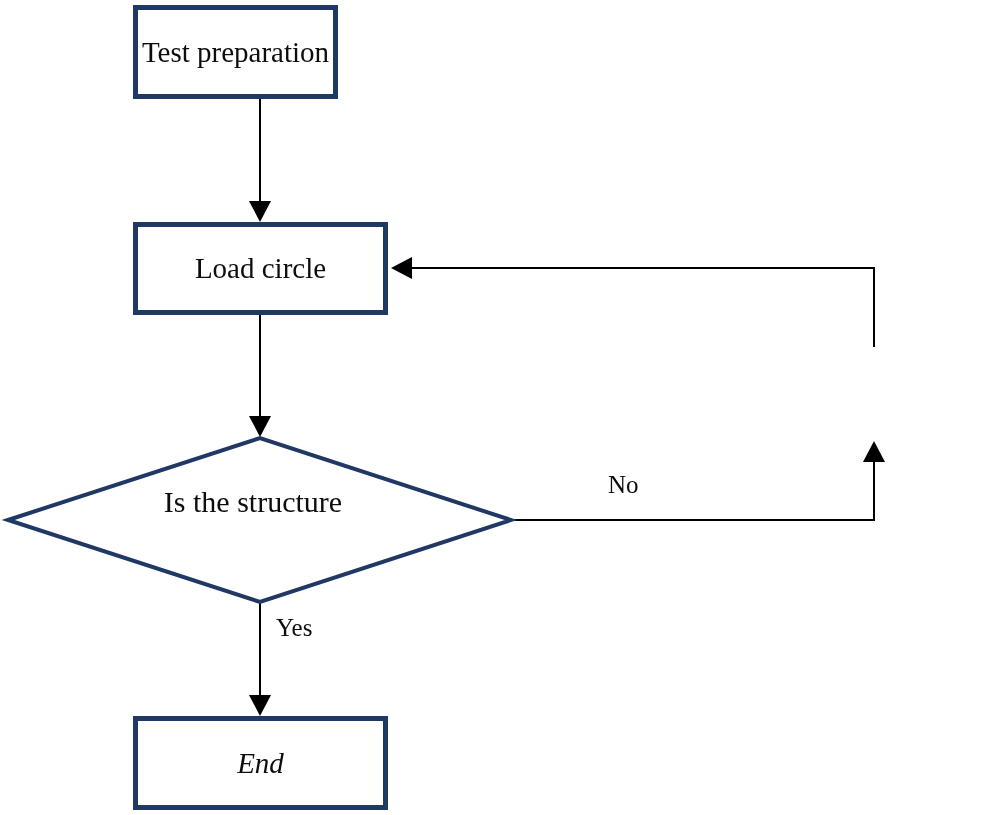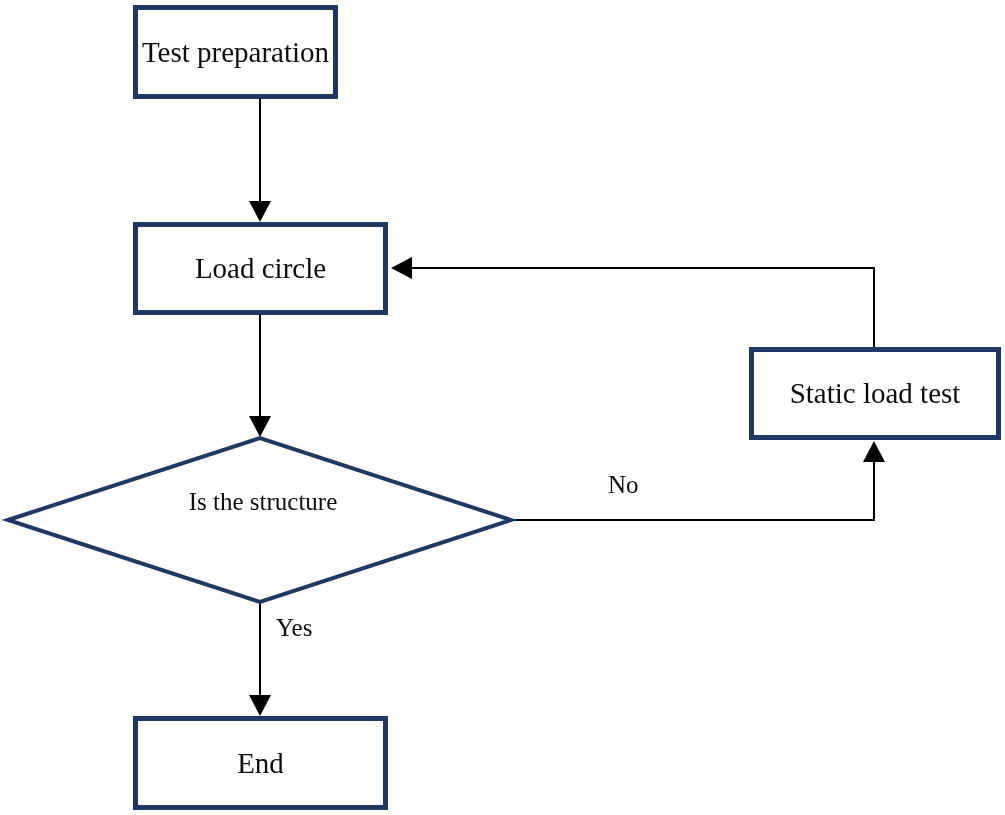--- a/index.html
+++ b/index.html
@@ -40,25 +40,25 @@
     background: var(--background);
     border: 5px solid var(--node-border);
     display: flex;
     align-items: center;
     justify-content: center;
     font-size: 29px;
     color: var(--text);
   }
   .diamond-label {
     position: absolute;
-    left: 88px;
+    left: 78px;
     top: 483px;
     width: 350px;
     text-align: center;
-    font-size: 25px;
+    font-size: 30px;
     line-height: 38px;
     color: var(--text);
   }
   .edge-label {
     position: absolute;
     font-size: 25px;
     color: var(--text);
     white-space: nowrap;
   }
   .edge-label.yes { left: 276px; top: 614px; }
@@ -94,24 +94,21 @@
   </div>
 
   <div class="node" style="left:133px; top:222px; width:255px; height:93px;justify-content:center;">
     <span>Load circle</span>
   </div>
 
   <div class="diamond-label">
     <div>Is the structure</div>
   </div>
 
-  <div class="node" style="left:749px; top:347px; width:252px; height:93px;">
-    <span>Static load test</span>
-  </div>
 
-  <div class="node" style="left:133px; top:716px; width:255px; height:94px;">
+  <div class="node" style="left:133px; top:716px; width:255px; height:94px;font-style:italic;">
     <span>End</span>
   </div>
 
   <div class="edge-label yes">Yes</div>
   <div class="edge-label no">No</div>
 
 </div>
 
 </body></html>

